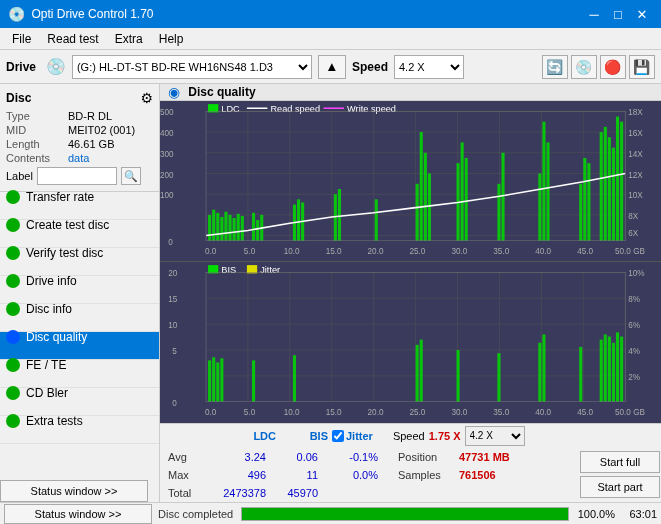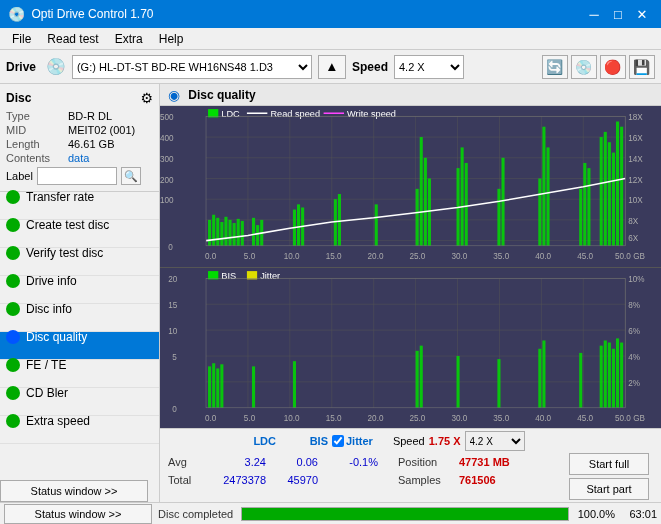--- a/index.html
+++ b/index.html
@@ -172,21 +172,21 @@
       <div class="sidebar-menu-item">
         <span class="icon-circle" style="background:#00aa00; margin-right:6px;"></span>
         <span>FE / TE</span>
       </div>
       <div class="sidebar-menu-item">
         <span class="icon-circle" style="background:#00aa00; margin-right:6px;"></span>
         <span>CD Bler</span>
       </div>
       <div class="sidebar-menu-item">
         <span class="icon-circle" style="background:#00aa00; margin-right:6px;"></span>
-        <span>Extra speed</span>
+        <span>Extra tests</span>
       </div>
     </div>
 
     <div style="position:absolute; bottom:22px; left:0; width:160px;">
       <button class="status-btn">Status window &gt;&gt;</button>
     </div>
   </div>
 
   <div class="right-content">
 
@@ -393,28 +393,34 @@
         </div>
         <div style="margin-left:20px; display:flex; align-items:center; gap:4px;">
           <span>Speed</span>
           <span style="color:#cc0000; font-weight:bold;">1.75 X</span>
           <select style="height:20px; width:60px; font-size:10px; border:1px solid #aaa;">
             <option>4.2 X</option>
           </select>
         </div>
       </div>
 
-      <div style="display:flex; padding: 0 12px 2px 8px;">
+      <div style="display:flex; padding: 0 1px 2px 8px;">
 
         <div style="font-size:11px;">
           <div style="display:flex; align-items:center; height:18px;">
             <span style="width:40px; color:#333;">Avg</span>
             <span style="width:68px; color:#0000cc; text-align:right; padding-right:10px;">3.24</span>
             <span style="width:52px; color:#0000cc; text-align:right; padding-right:10px;">0.06</span>
             <span style="width:60px; color:#0000cc; text-align:right; padding-right:10px;">-0.1%</span>
+          </div>
+          <div style="display:flex; align-items:center; height:18px;">
+            <span style="width:40px; color:#333;">Max</span>
+            <span style="width:68px; color:#0000cc; text-align:right; padding-right:10px;">496</span>
+            <span style="width:52px; color:#0000cc; text-align:right; padding-right:10px;">11</span>
+            <span style="width:60px; color:#0000cc; text-align:right; padding-right:10px;">0.0%</span>
           </div>
           <div style="display:flex; align-items:center; height:18px;">
             <span style="width:40px; color:#333;">Total</span>
             <span style="width:68px; color:#0000cc; text-align:right; padding-right:10px;">2473378</span>
             <span style="width:52px; color:#0000cc; text-align:right; padding-right:10px;">45970</span>
           </div>
         </div>
 
         <div style="margin-left:10px; font-size:11px;">
           <div style="display:flex; align-items:center; height:18px; gap:6px;">

